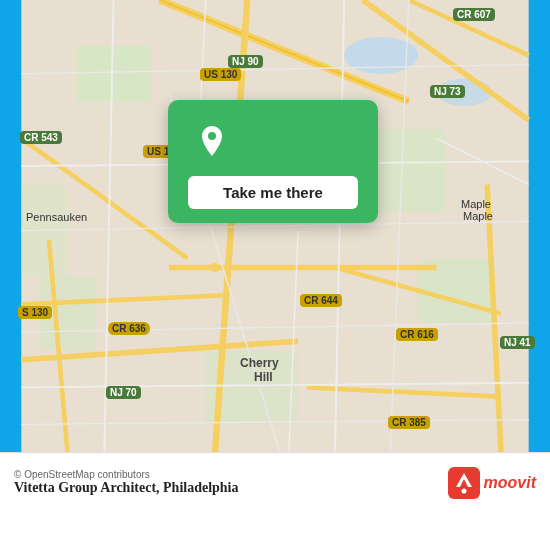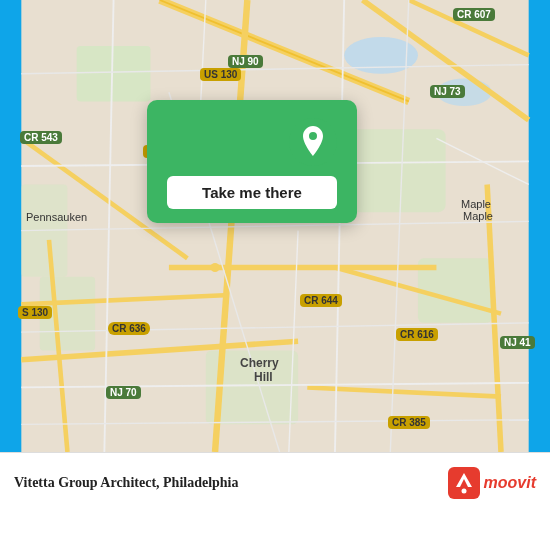--- a/index.html
+++ b/index.html
@@ -24,27 +24,27 @@
       width: 100%;
       height: 100%;
       position: absolute;
       top: 0; left: 0;
     }
 
     
     .location-card {
       position: absolute;
       top: 100px;
-      left: 147px;
+      left: 168px;
       width: 210px;
       background: #3cb563;
       border-radius: 10px;
       display: flex;
       flex-direction: column;
-      align-items: flex-end;
+      align-items: flex-start;
       padding: 18px 20px 14px;
       box-shadow: 0 4px 16px rgba(0,0,0,0.25);
       z-index: 10;
     }
 
     .location-pin {
       width: 48px;
       height: 48px;
       margin-bottom: 10px;
     }
@@ -233,20 +233,21 @@
       <circle cx="24" cy="24" r="24" fill="#3cb563"></circle>
       <path d="M24 8C18.5 8 14 12.5 14 18c0 8 10 20 10 20s10-12 10-20c0-5.5-4.5-10-10-10zm0 14a4 4 0 1 1 0-8 4 4 0 0 1 0 8z" fill="white"></path>
     </svg>
     <button class="take-me-there-btn">Take me there</button>
   </div>
 
 </div>
 
 <div id="bottom-bar">
   <div class="bottom-left">
+    <span class="copyright-text">© OpenStreetMap contributors</span>
     <span class="location-title">Vitetta Group Architect, Philadelphia</span>
   </div>
   <div class="moovit-logo">
     <svg class="moovit-icon" viewBox="0 0 32 32" xmlns="http://www.w3.org/2000/svg">
       <rect width="32" height="32" rx="6" fill="#e63b2e"></rect>
       <path d="M16 6 L8 20 L12 20 L16 12 L20 20 L24 20 Z" fill="white"></path>
       <circle cx="16" cy="24" r="2.5" fill="white"></circle>
     </svg>
     <span class="moovit-text">moovit</span>
   </div>

